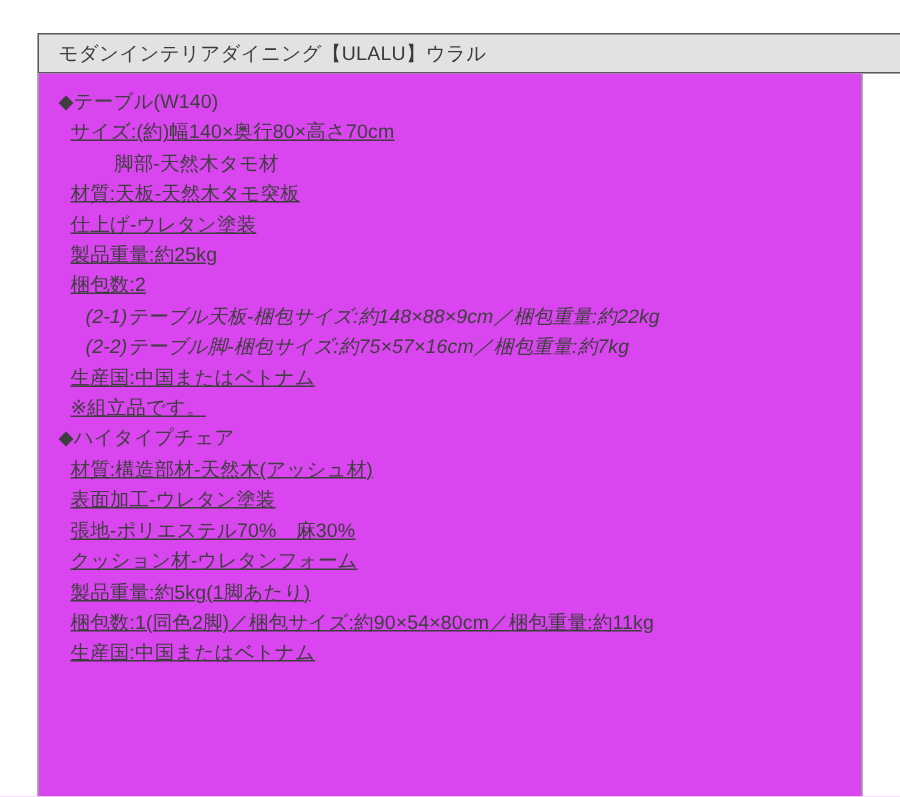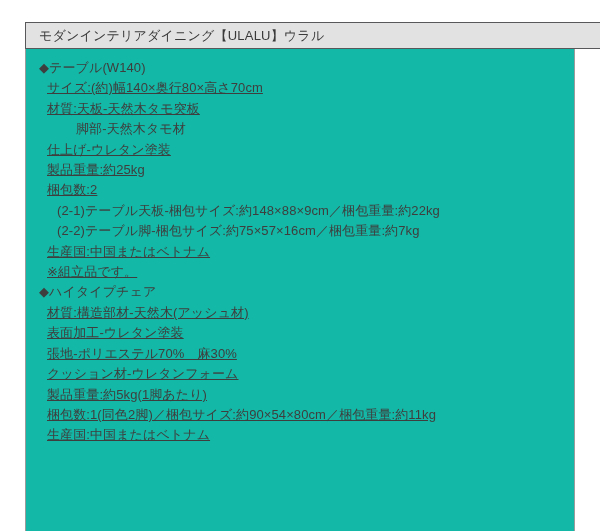--- a/index.html
+++ b/index.html
@@ -33,52 +33,52 @@
     font-size: 13px;
     color: #3a3a3a;
     letter-spacing: 0.2px;
   }
   .spec-body {
     box-sizing: border-box;
     width: 550px;
     height: 482px;
     border-left: 1px solid #9b9b9b;
     border-right: 1px solid #9b9b9b;
-    background: #14b8a6;
+    background: #d946ef;
     padding-top: 9px;
     overflow: hidden;
   }
   .spec-section { margin: 0; }
   .spec-section + .spec-section { margin-top: 0; }
   .spec-line {
     font-size: 13px;
     line-height: 20.4px;
     color: #3e3e3e;
     white-space: pre;
     letter-spacing: 0.1px;
   }
   .indent-0 { padding-left: 13px; }
   .indent-1 { padding-left: 21px; text-decoration: underline; }
-  .indent-2 { padding-left: 31px; }
+  .indent-2 { padding-left: 31px; font-style: italic; }
   .indent-3 { padding-left: 50px; }
 </style>
 </head>
 <body>
 
 <div class="page">
   <div class="sheet">
     <div class="title-bar">
       <span>モダンインテリアダイニング【ULALU】ウラル</span>
     </div>
     <div class="spec-body" id="spec-body">
         <div class="spec-section">
           <div class="spec-line indent-0">◆テーブル(W140)</div>
           <div class="spec-line indent-1">サイズ:(約)幅140×奥行80×高さ70cm</div>
+          <div class="spec-line indent-3">脚部-天然木タモ材</div>
           <div class="spec-line indent-1">材質:天板-天然木タモ突板</div>
-          <div class="spec-line indent-3">脚部-天然木タモ材</div>
           <div class="spec-line indent-1">仕上げ-ウレタン塗装</div>
           <div class="spec-line indent-1">製品重量:約25kg</div>
           <div class="spec-line indent-1">梱包数:2</div>
           <div class="spec-line indent-2">(2-1)テーブル天板-梱包サイズ:約148×88×9cm／梱包重量:約22kg</div>
           <div class="spec-line indent-2">(2-2)テーブル脚-梱包サイズ:約75×57×16cm／梱包重量:約7kg</div>
           <div class="spec-line indent-1">生産国:中国またはベトナム</div>
           <div class="spec-line indent-1">※組立品です。</div>
         </div>
         <div class="spec-section">
           <div class="spec-line indent-0">◆ハイタイプチェア</div>

